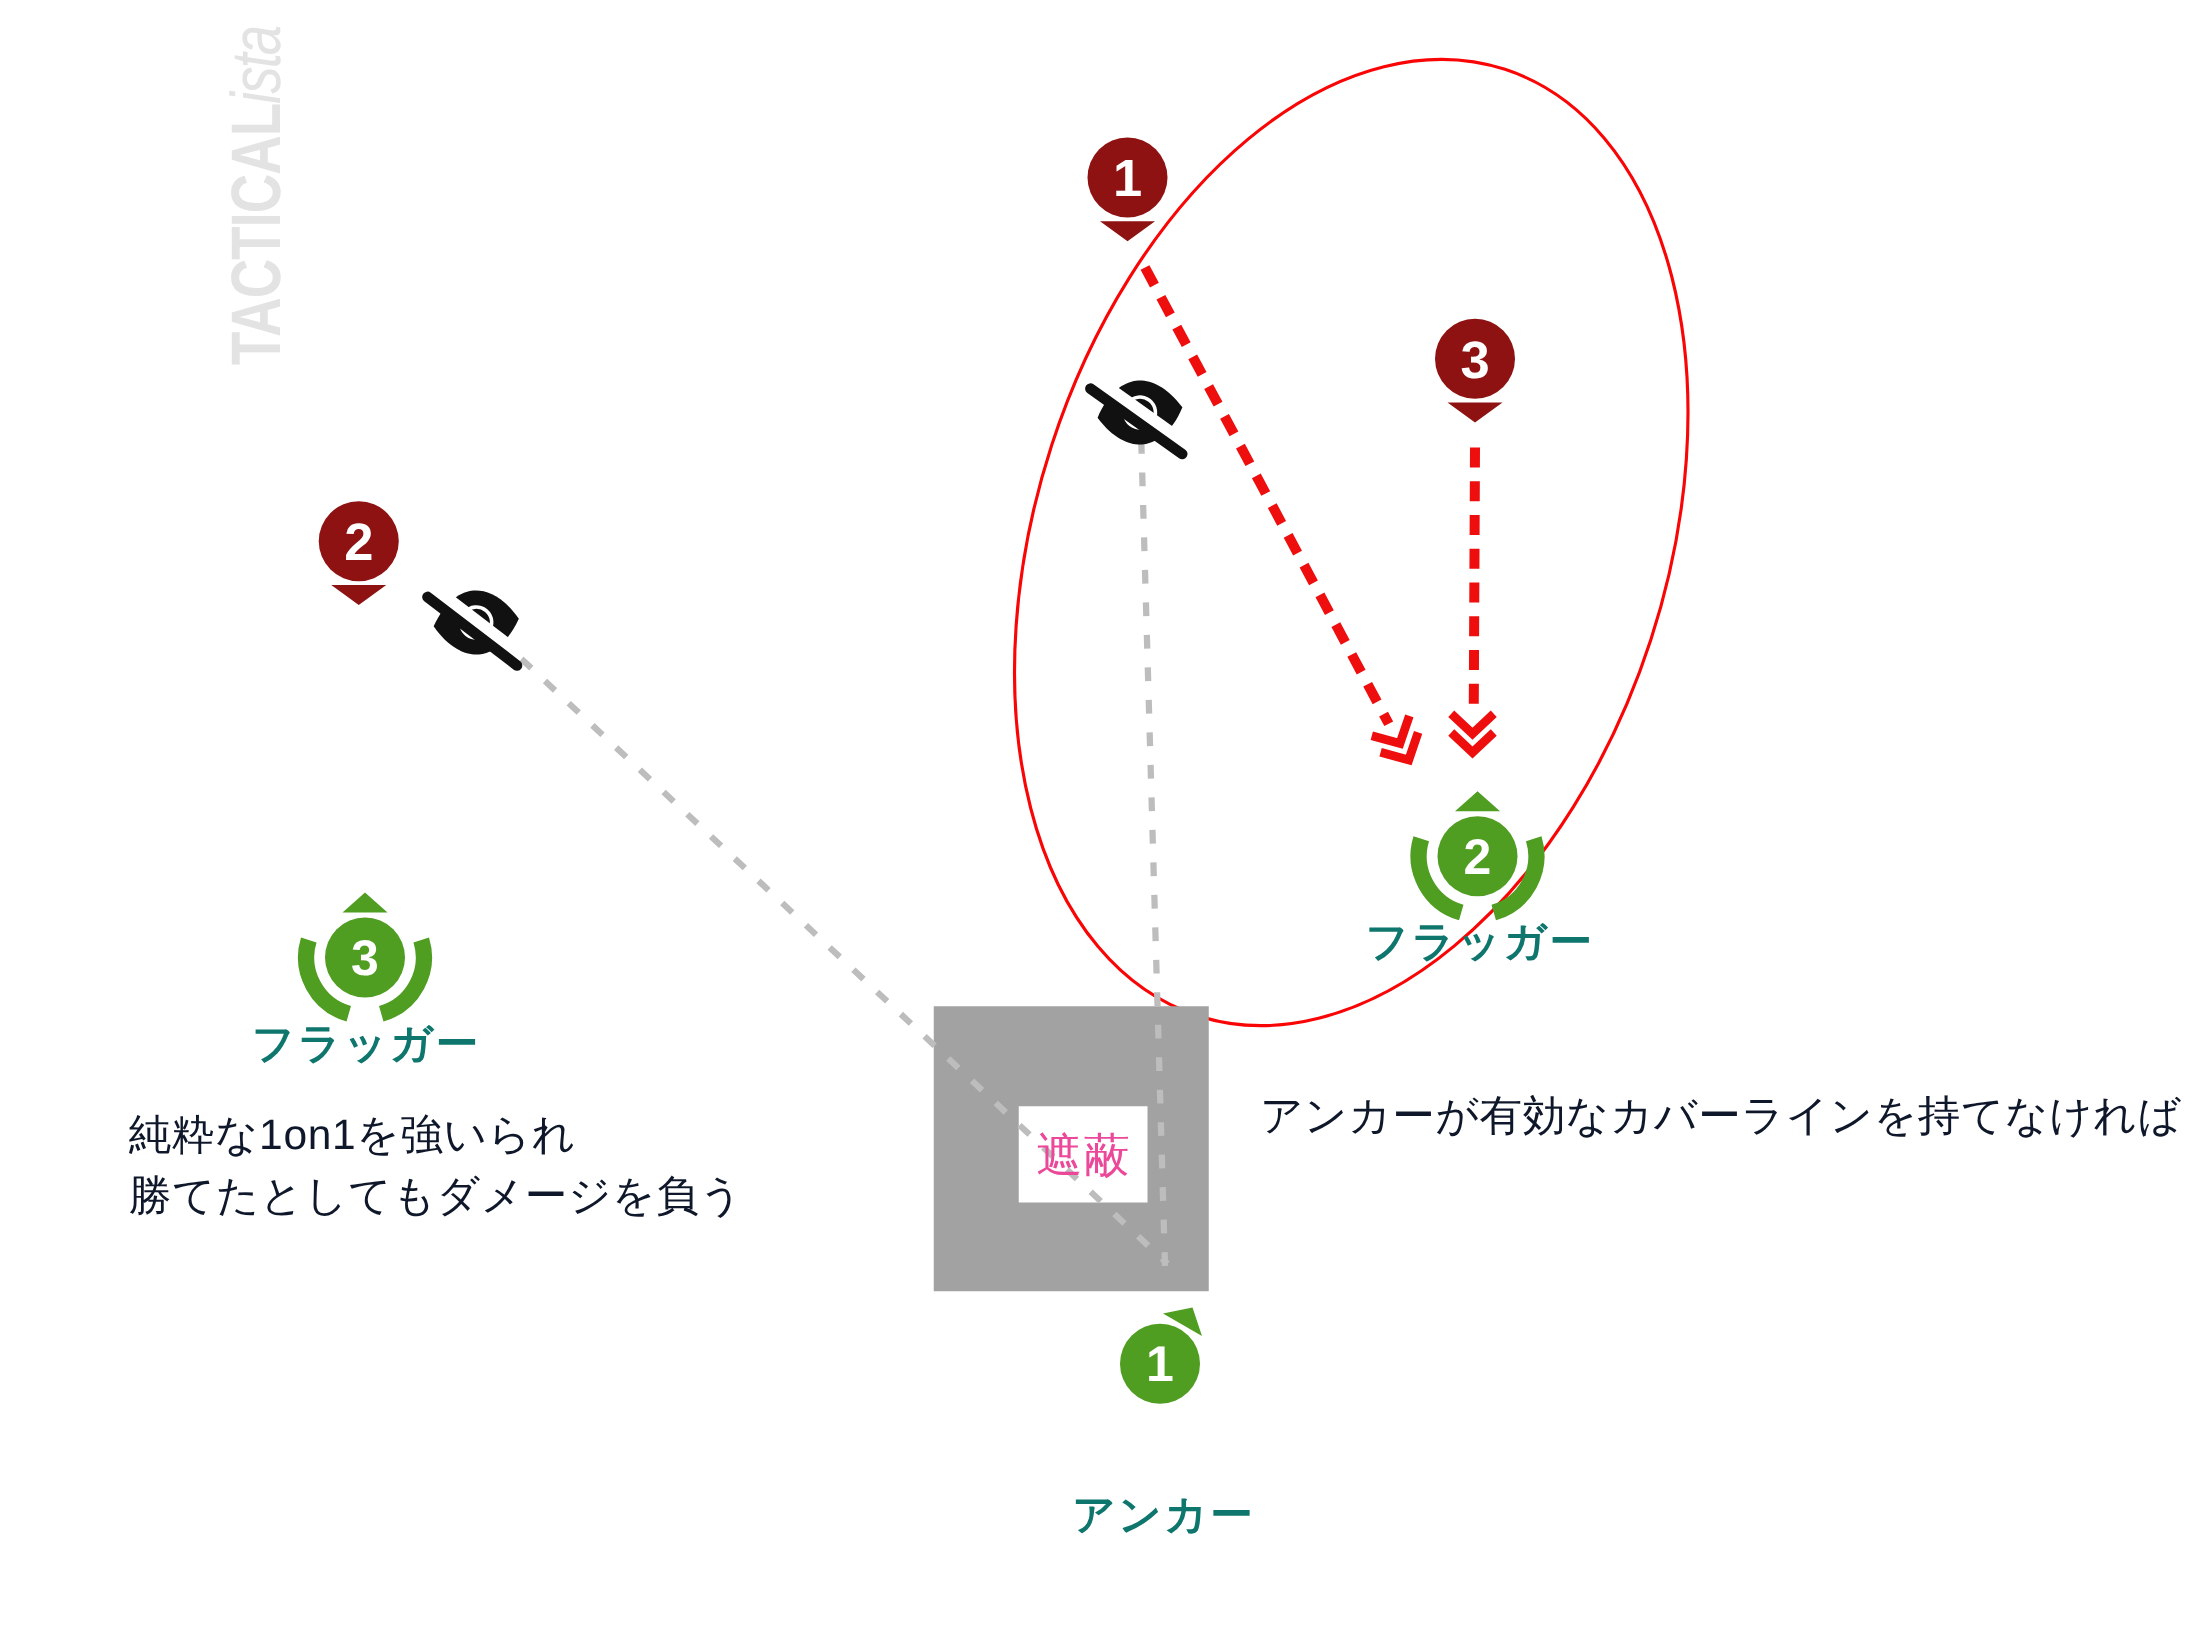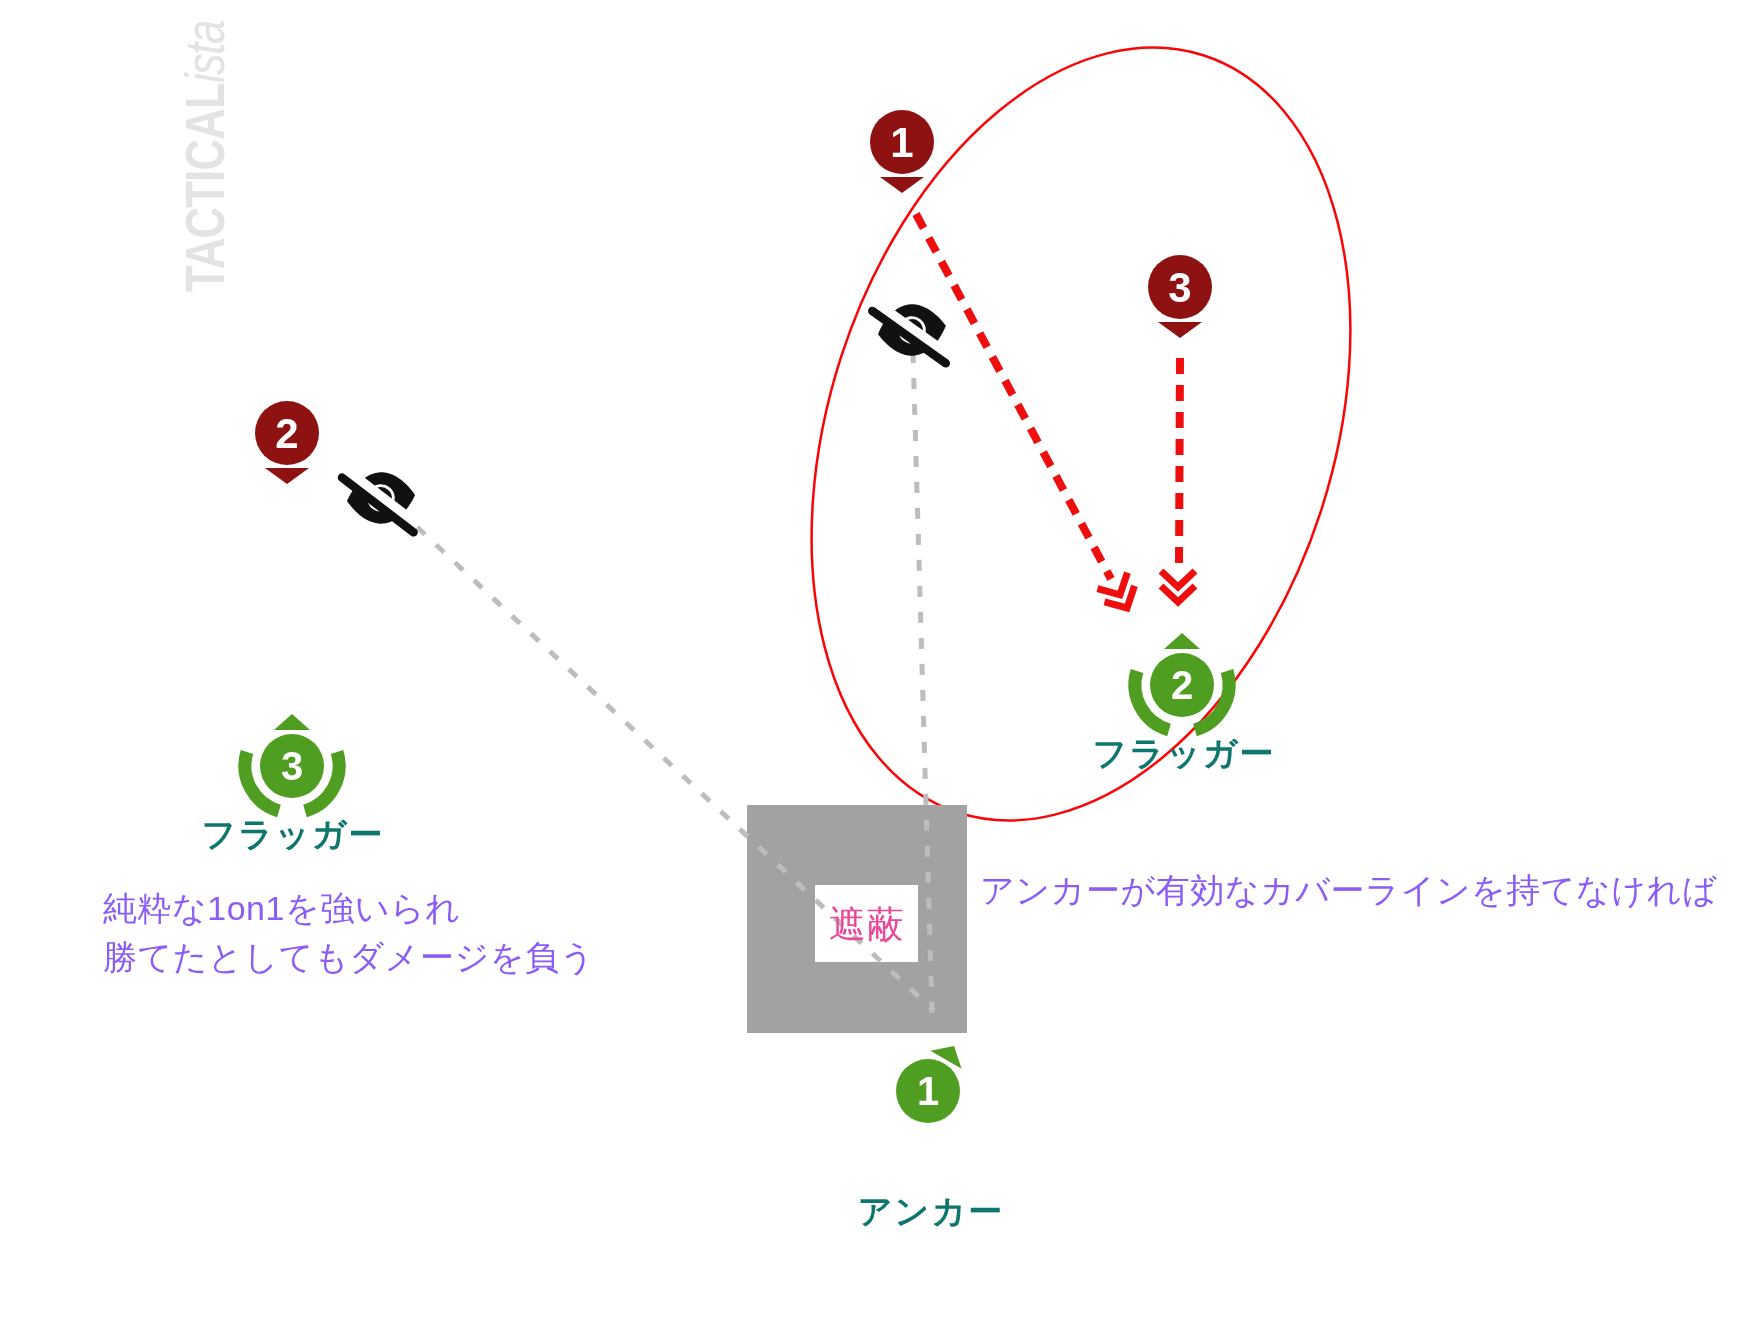--- a/index.html
+++ b/index.html
@@ -12,23 +12,23 @@
   svg.board { position:absolute; left:0; top:0; }
 
   .watermark {
     position:absolute; left:172px; top:292px; white-space:nowrap;
     transform:rotate(-90deg) scaleX(0.78); transform-origin:0 0;
     font-size:56px; color:#E3E3E3; letter-spacing:0px; user-select:none;
   }
   .watermark .wm-bold { font-weight:700; letter-spacing:-1px; }
   .watermark .wm-italic { font-weight:400; font-style:italic; letter-spacing:-2px; }
 
-  .note { position:absolute; font-size:34px; color:#8b5cf6; line-height:49px; letter-spacing:0.5px; }
+  .note { position:absolute; font-size:34px; color:#0f172a; line-height:49px; letter-spacing:0.5px; }
   .note-left { left:103px; top:884px; }
-  .note-right { left:980px; top:869px;font-family:Liberation Mono, monospace; }
+  .note-right { left:1008px; top:869px; }
 
   .plabel {
     position:absolute; transform:translateX(-50%);
     font-size:34px; font-weight:700; color:#0f766e; letter-spacing:2px; white-space:nowrap;
   }
   .plabel-f3 { left:293px; top:812px; }
   .plabel-f2 { left:1184px; top:731px; }
   .plabel-f1 { left:931px; top:1189px; }
 
   .cover-label-text {

